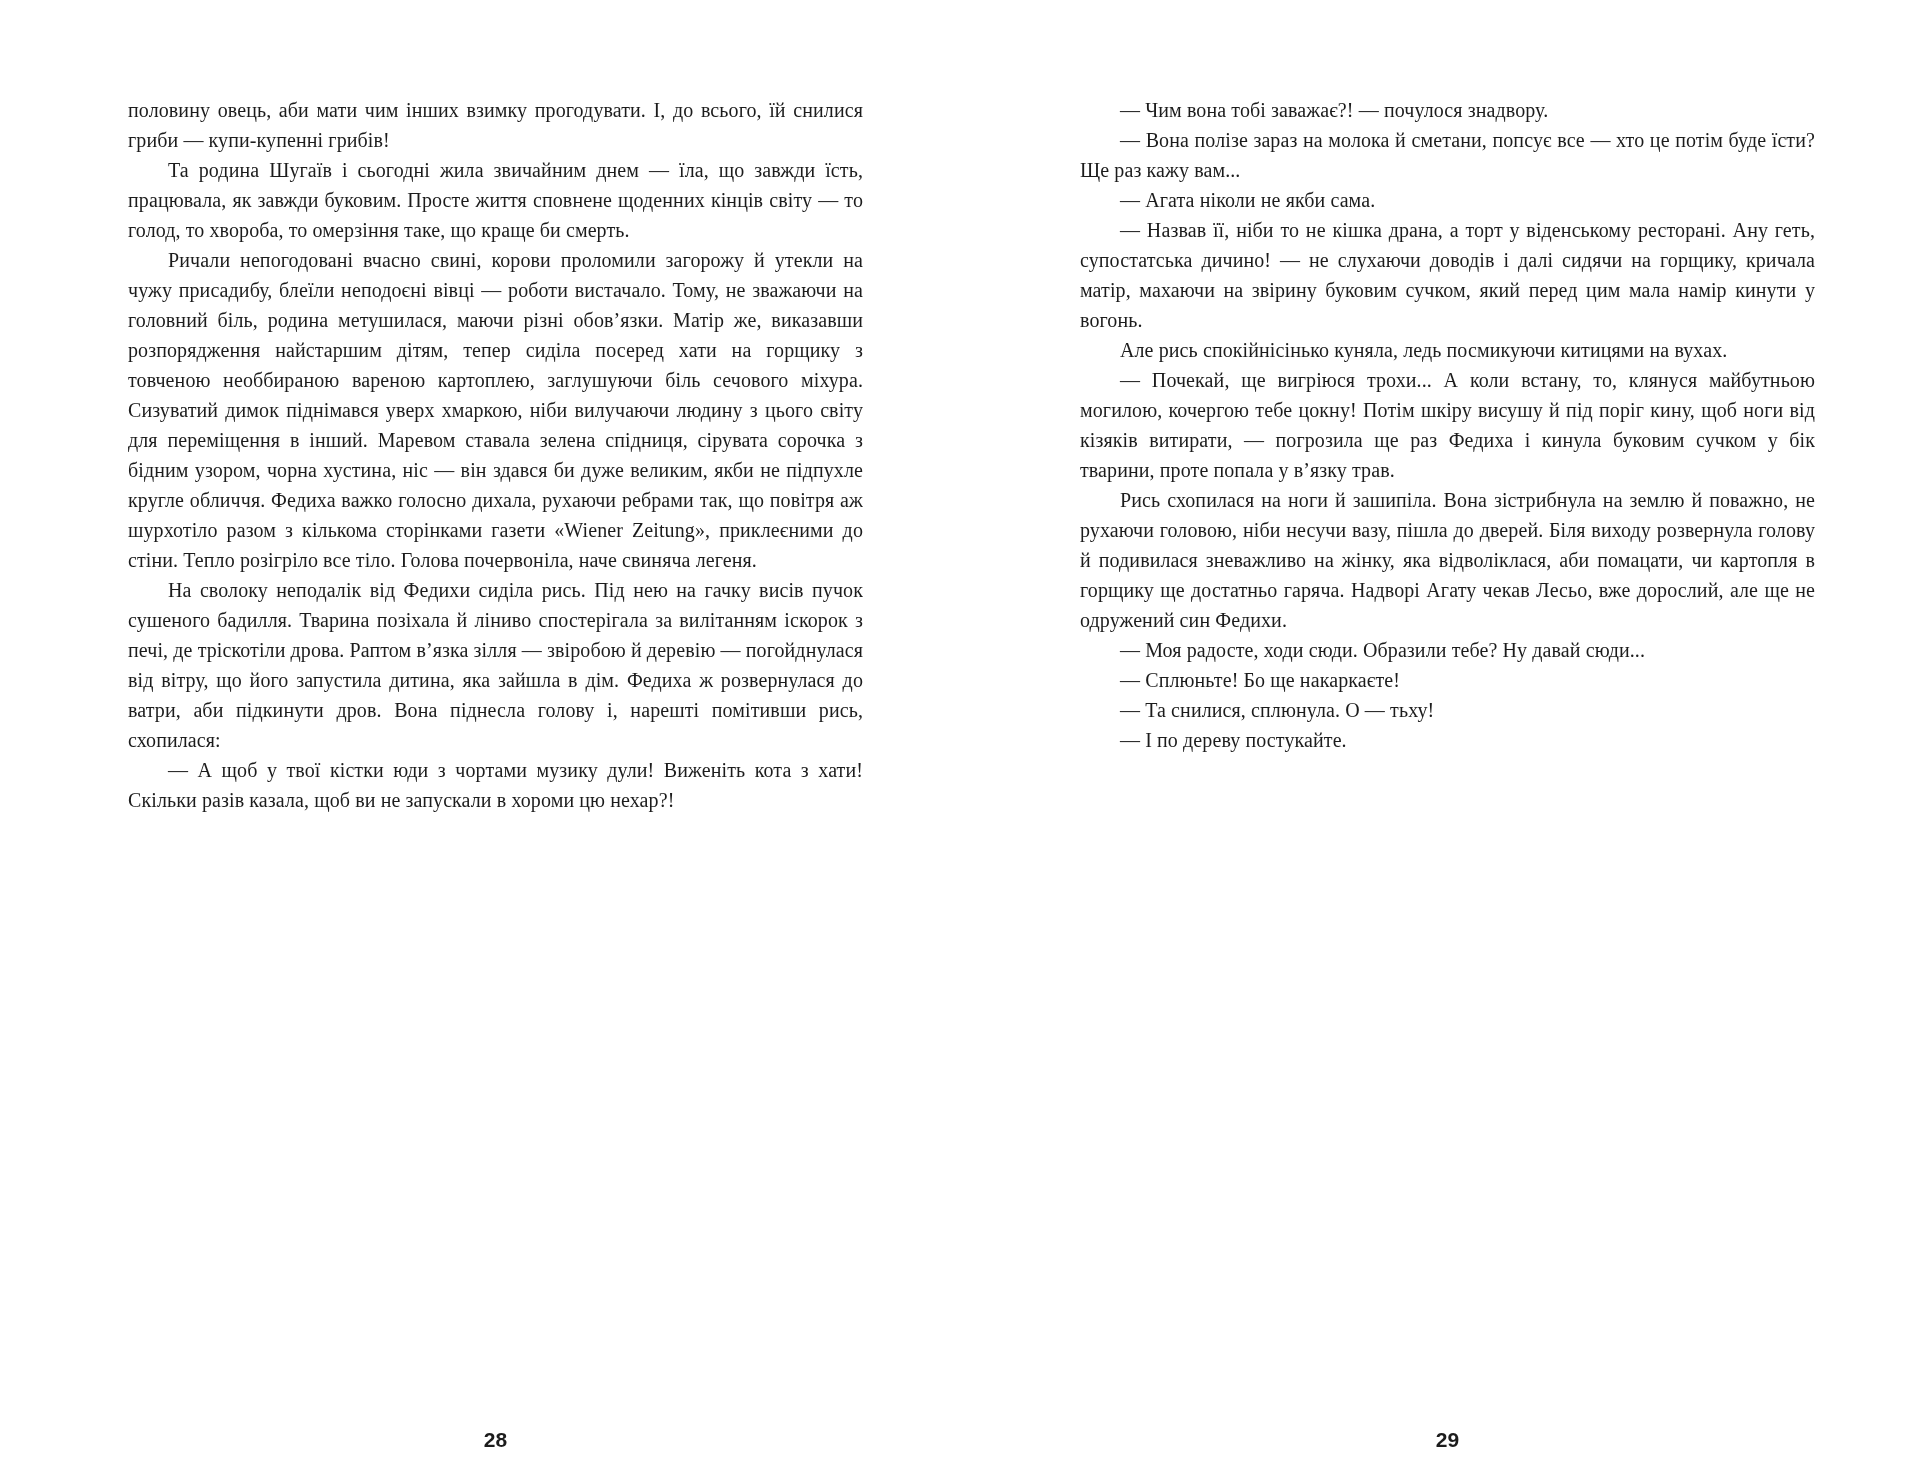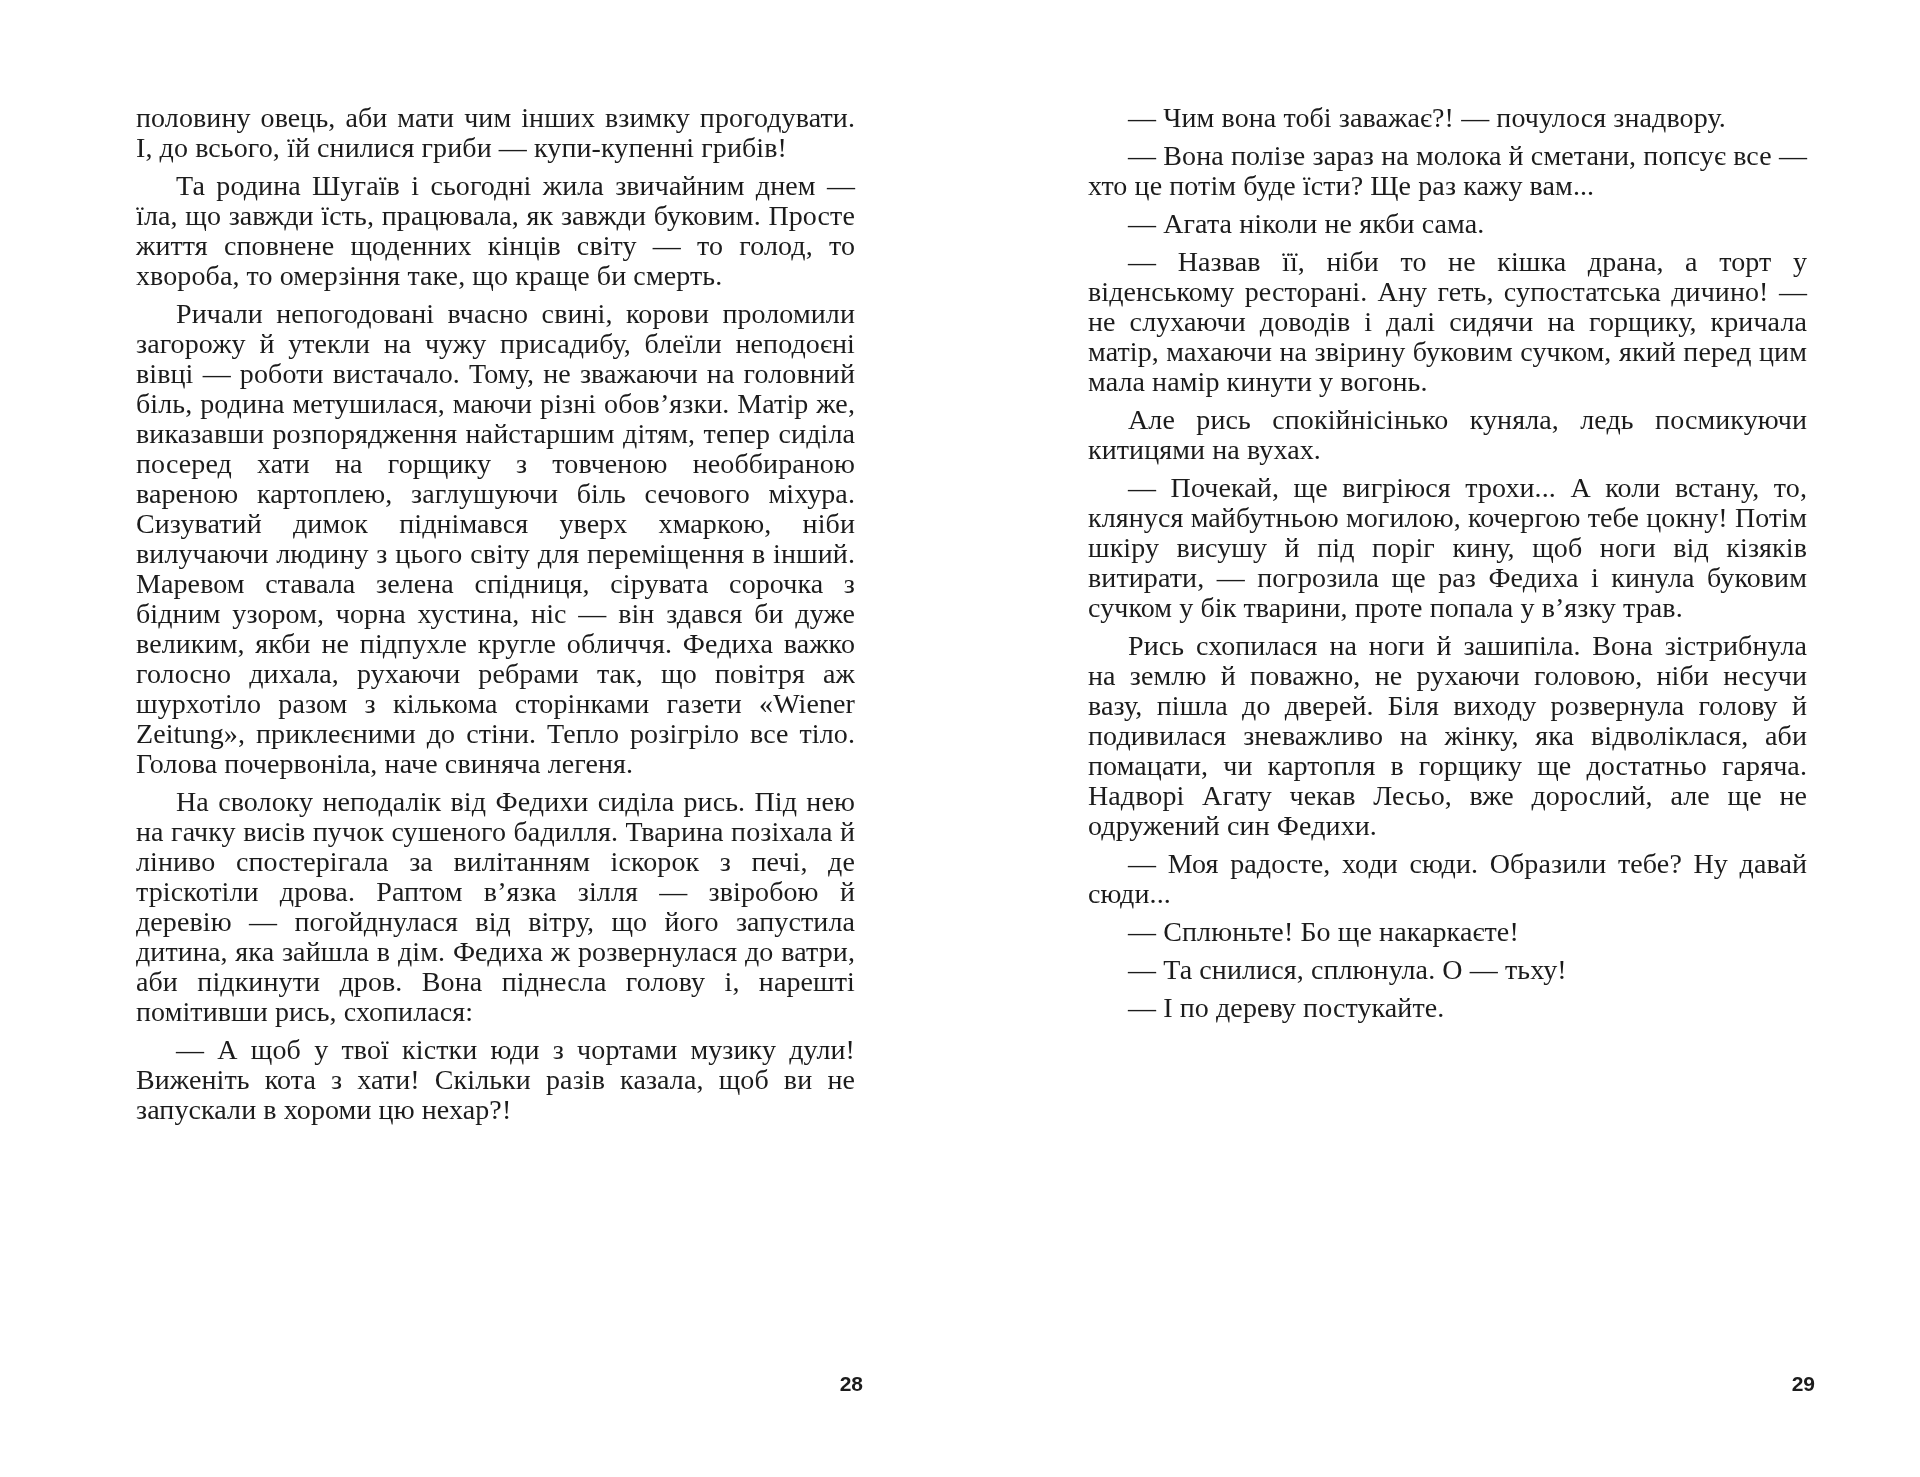--- a/index.html
+++ b/index.html
@@ -21,35 +21,35 @@
     overflow: hidden;
   }
   .page {
     position: absolute;
     top: 95px;
     width: 735px;
   }
   .page-left  { left: 128px; }
   .page-right { left: 1080px; }
   .page p {
-    margin: 8px;
-    font-size: 28px;
+    margin: 0;
+    font-size: 20px;
     line-height: 30px;
     text-align: justify;
     text-indent: 40px;
     letter-spacing: 0.1px;
   }
   .page p.no-indent {
     text-indent: 0;
   }
   .page-number {
     position: absolute;
-    top: 1372px;
+    top: 1428px;
     width: 735px;
-    text-align: right;
+    text-align: center;
     font-family: "Liberation Sans", sans-serif;
     font-size: 21px;
     font-weight: 600;
     color: #1c1c1c;
   }
   .pagenum-left  { left: 128px; }
   .pagenum-right { left: 1080px; }
 </style>
 </head>
 <body>

